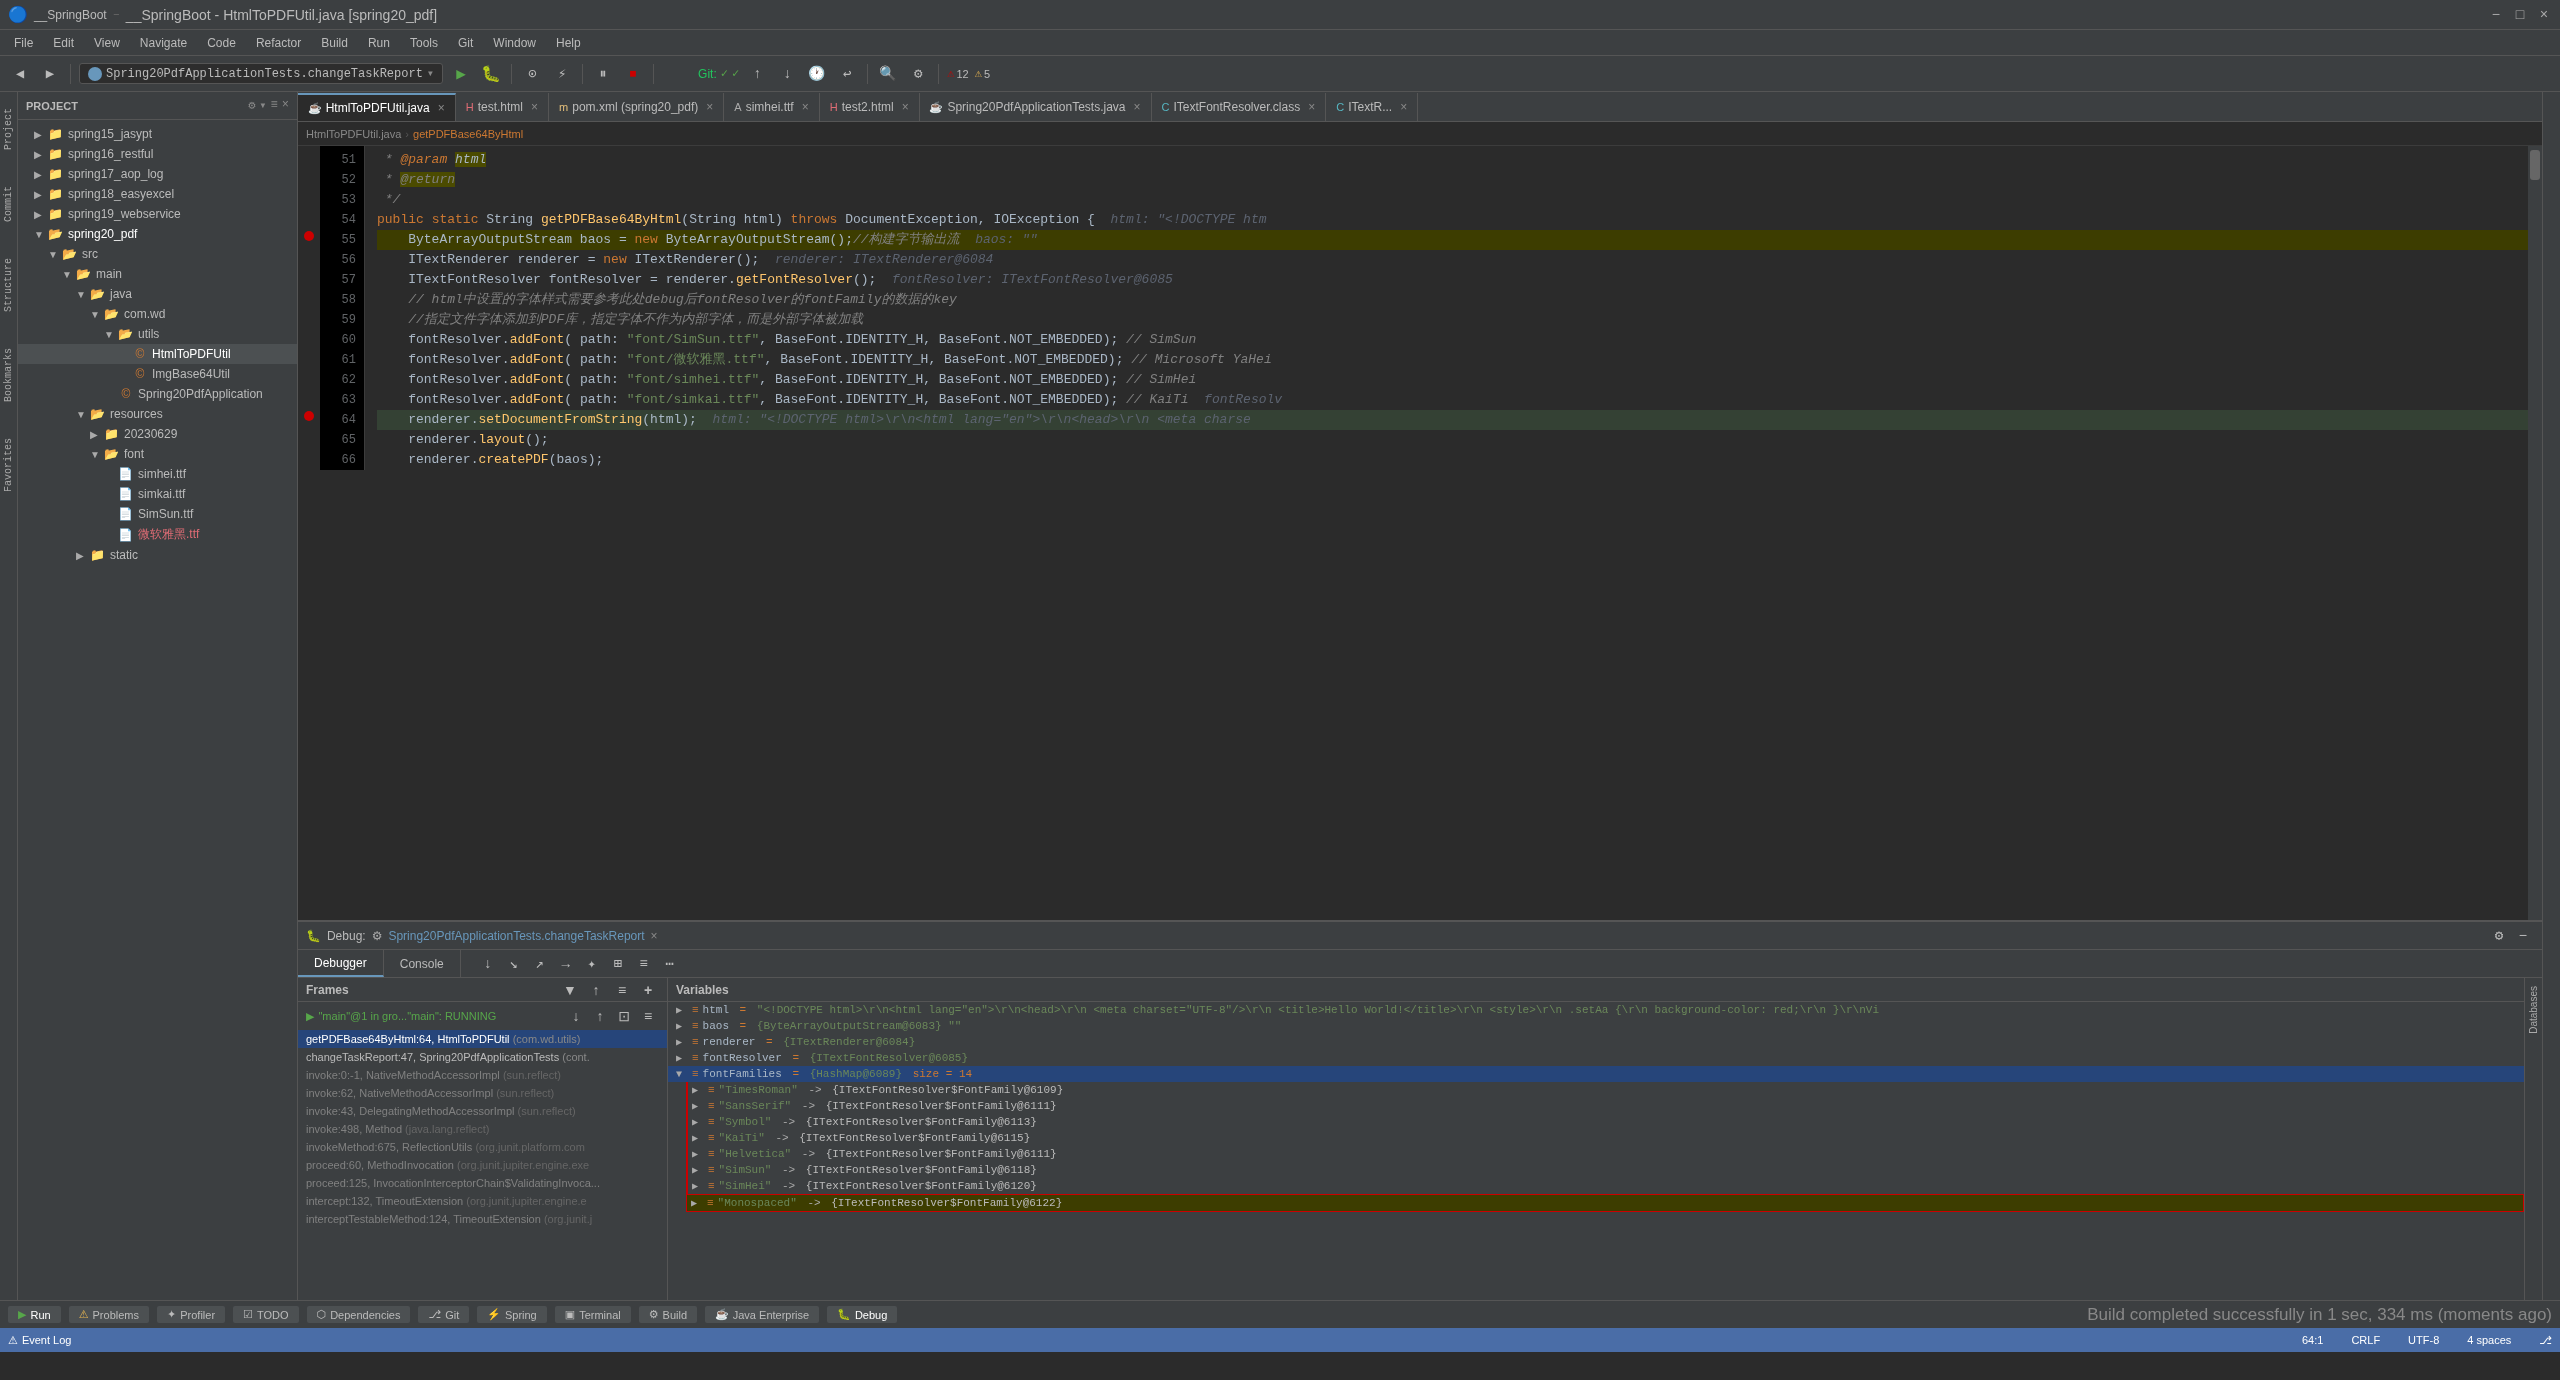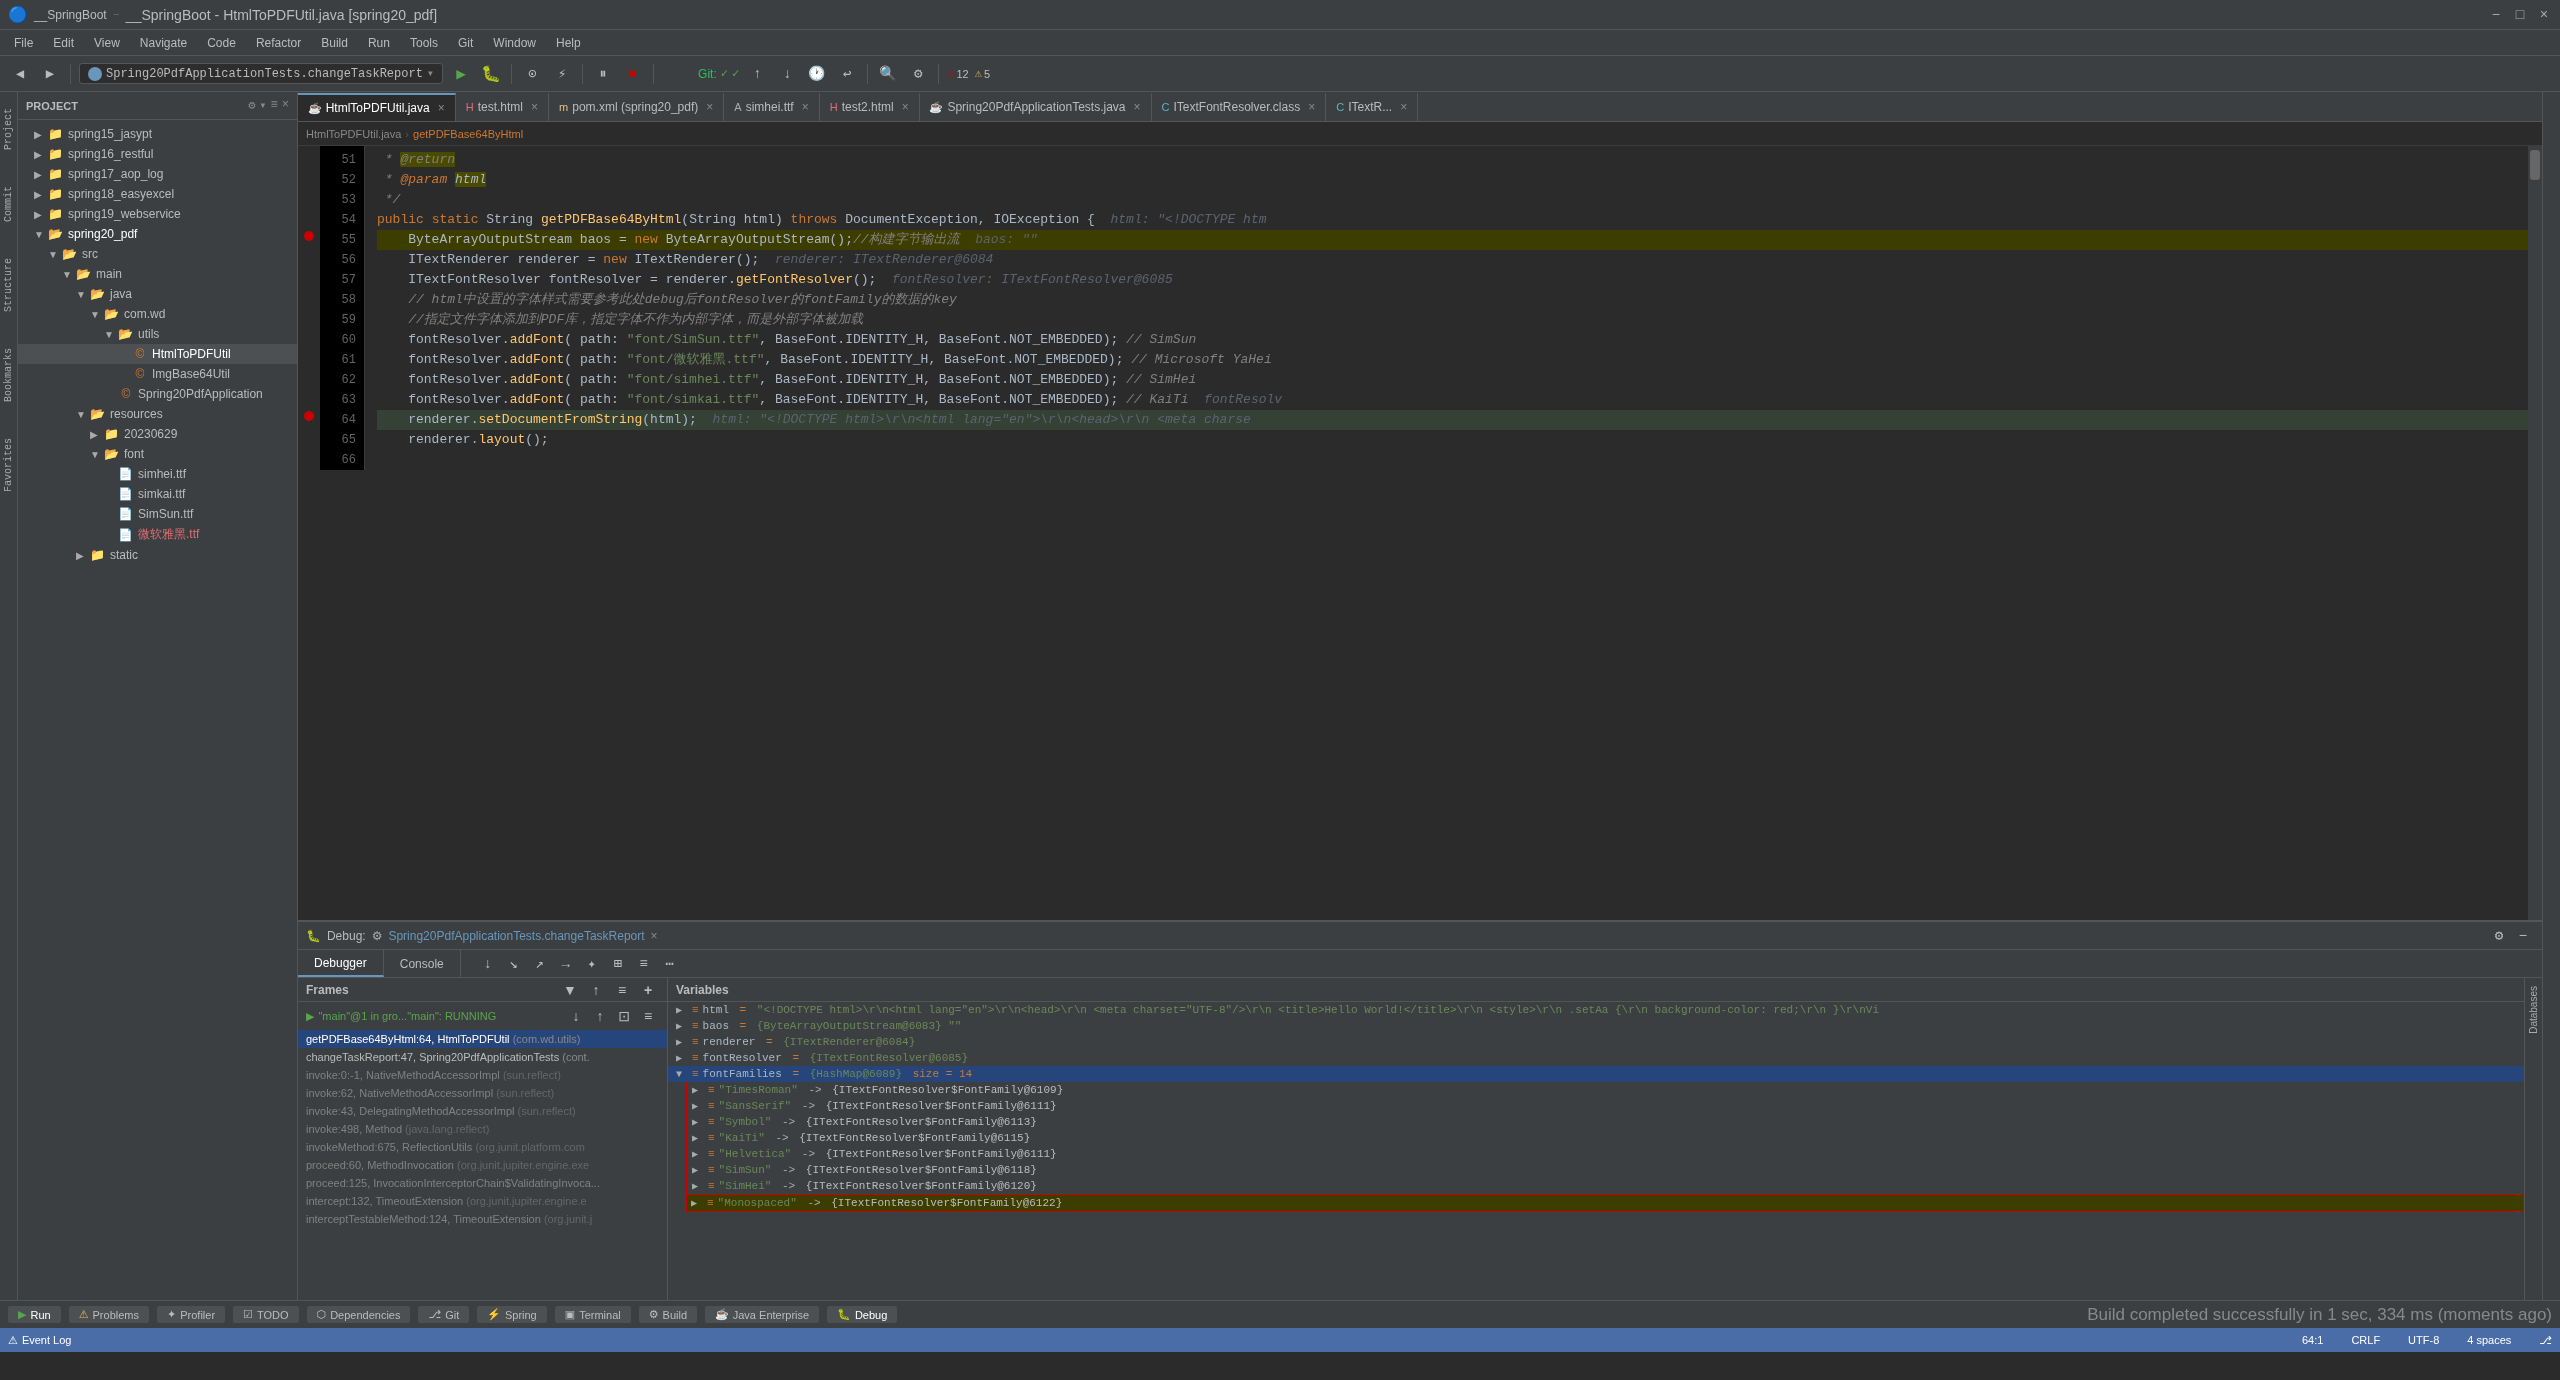--- a/index.html
+++ b/index.html
@@ -429,24 +429,24 @@
               <div class="ln">63</div>
               <div class="ln">64</div>
               <div class="ln">65</div>
               <div class="ln">66</div>
             </div>
           </div>
         </div>
 
         <div class="code-area">
           <div class="code-line">
+            <span class="comment">&nbsp;*&nbsp;<span style="color:#cc7832;">@param</span>&nbsp;<span style="background:#4b4b00;color:#a9b7c6;">html</span></span>
+          </div>
+          <div class="code-line">
             <span class="comment">&nbsp;*&nbsp;<span style="background:#4b4b00;color:#808080;">@return</span></span>
-          </div>
-          <div class="code-line">
-            <span class="comment">&nbsp;*&nbsp;<span style="color:#cc7832;">@param</span>&nbsp;<span style="background:#4b4b00;color:#a9b7c6;">html</span></span>
           </div>
           <div class="code-line">
             <span class="comment">&nbsp;*/</span>
           </div>
           <div class="code-line">
             <span><span class="kw">public</span> <span class="kw">static</span> <span class="type">String</span> <span class="method">getPDFBase64ByHtml</span>(<span class="type">String</span> <span class="var">html</span>) <span class="kw">throws</span> <span class="type">DocumentException</span>, <span class="type">IOException</span> {&nbsp;&nbsp;<span class="hint">html: "&lt;!DOCTYPE htm</span></span>
           </div>
           <div class="code-line" style="background:#3d3d00;">
             <span>&nbsp;&nbsp;&nbsp;&nbsp;<span class="type">ByteArrayOutputStream</span> <span class="var">baos</span> = <span class="kw">new</span> <span class="type">ByteArrayOutputStream</span>();<span class="comment">//构建字节输出流</span>&nbsp;&nbsp;<span class="hint">baos: ""</span></span>
           </div>
@@ -472,20 +472,23 @@
             <span>&nbsp;&nbsp;&nbsp;&nbsp;<span class="var">fontResolver</span>.<span class="method">addFont</span>( <span class="var">path</span>: <span class="str">"font/simhei.ttf"</span>, <span class="type">BaseFont</span>.<span class="var">IDENTITY_H</span>, <span class="type">BaseFont</span>.<span class="var">NOT_EMBEDDED</span>); <span class="comment">// SimHei</span></span>
           </div>
           <div class="code-line">
             <span>&nbsp;&nbsp;&nbsp;&nbsp;<span class="var">fontResolver</span>.<span class="method">addFont</span>( <span class="var">path</span>: <span class="str">"font/simkai.ttf"</span>, <span class="type">BaseFont</span>.<span class="var">IDENTITY_H</span>, <span class="type">BaseFont</span>.<span class="var">NOT_EMBEDDED</span>); <span class="comment">// KaiTi</span>&nbsp;&nbsp;<span class="hint">fontResolv</span></span>
           </div>
           <div class="code-line highlighted" style="background:#344134;">
             <span>&nbsp;&nbsp;&nbsp;&nbsp;<span class="var">renderer</span>.<span class="method">setDocumentFromString</span>(<span class="var">html</span>);&nbsp;&nbsp;<span class="hint">html: "&lt;!DOCTYPE html&gt;\r\n&lt;html lang="en"&gt;\r\n&lt;head&gt;\r\n &lt;meta charse</span></span>
           </div>
           <div class="code-line">
             <span>&nbsp;&nbsp;&nbsp;&nbsp;<span class="var">renderer</span>.<span class="method">layout</span>();</span>
+          </div>
+          <div class="code-line">
+            <span>&nbsp;&nbsp;&nbsp;&nbsp;<span class="var">renderer</span>.<span class="method">createPDF</span>(<span class="var">baos</span>);</span>
           </div>
         </div>
 
         <div style="width:14px;background:#3c3f41;flex-shrink:0;">
           <div style="margin-top:4px;margin-right:2px;margin-left:2px;height:30px;background:#666;border-radius:3px;"></div>
         </div>
       </div>
     </div>
 
     <div class="debug-panel">

